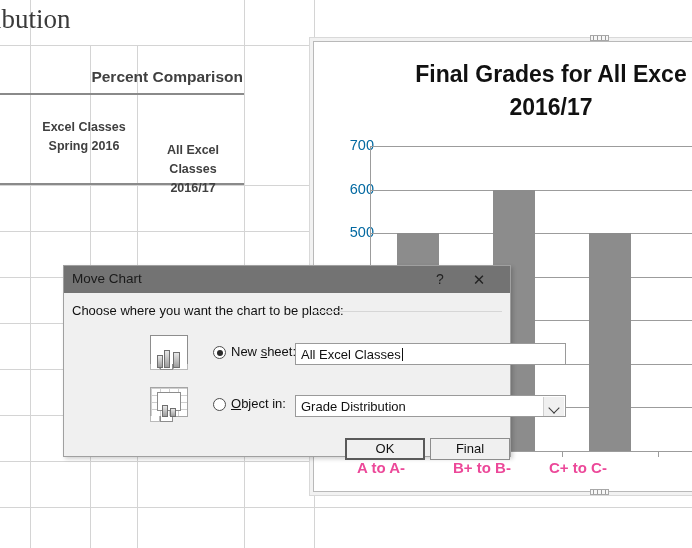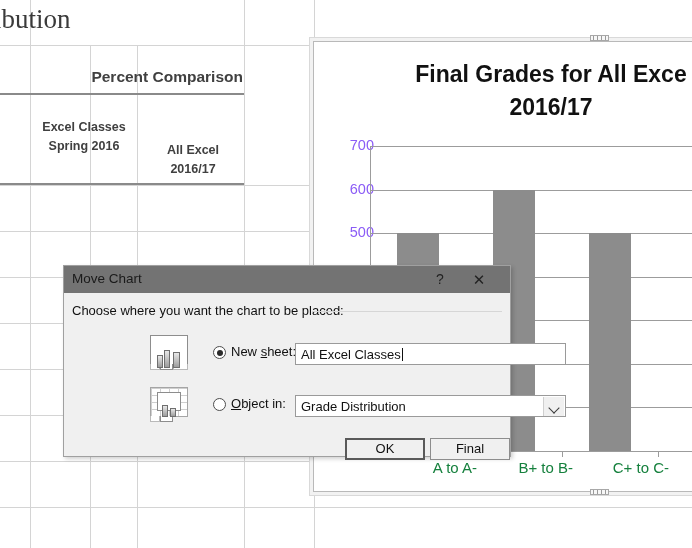--- a/index.html
+++ b/index.html
@@ -59,35 +59,36 @@
 
   #chart-title{
     position:absolute;left:0;right:0;top:16px;
     text-align:center;font-weight:bold;font-size:23px;color:#111;
     line-height:33px;white-space:nowrap;
     
     padding-left:92px;
   }
 
   .ylabel{
-    position:absolute;right:0;font-size:14.5px;color:#8b5cf6;
+    position:absolute;right:0;font-size:14.5px;color:#0369a1;
     text-align:right;transform:translateY(-9px);white-space:nowrap;
   }
   #yaxis-labels{position:absolute;left:10px;top:0;width:50px;height:100%;}
 
   .gridline{position:absolute;height:1px;background:#9c9c9c;}
   #axis-line{position:absolute;width:1px;background:#9c9c9c;}
   #baseline{position:absolute;height:1px;background:#9c9c9c;}
   .tick{position:absolute;width:1px;height:6px;background:#9c9c9c;}
 
   .bar{position:absolute;background:#8c8c8c;}
 
   .xlabel{
-    position:absolute;font-size:15px;color:#15803d;text-align:right;
+    position:absolute;font-size:15px;color:#ec4899;text-align:left;
     white-space:nowrap;
+    font-weight:bold;
   }
 
   
   #dialog{
     position:absolute;left:63px;top:265px;width:448px;height:192px;
     background:#f0f0f0;
     border:1px solid #a0a0a0;
     box-sizing:border-box;
     font-size:13px;color:#1a1a1a;
     box-shadow:2px 2px 4px rgba(0,0,0,.18);
@@ -210,20 +211,21 @@
 
   <div class="cell-text hdr-strong" id="pct-cmp">Percent Comparison</div>
 
   <div class="cell-text hdr-sub" id="col-b-hdr">
     <div>Excel Classes</div>
     <div>Spring 2016</div>
   </div>
 
   <div class="cell-text hdr-sub" id="col-c-hdr">
     <div>All Excel</div>
+    <div>Classes</div>
     <div>2016/17</div>
   </div>
 </div>
 
 <div id="chart-obj"></div>
 
 <div id="chart-frame">
   <div id="chart-plot-area">
 
     <div id="chart-title">

